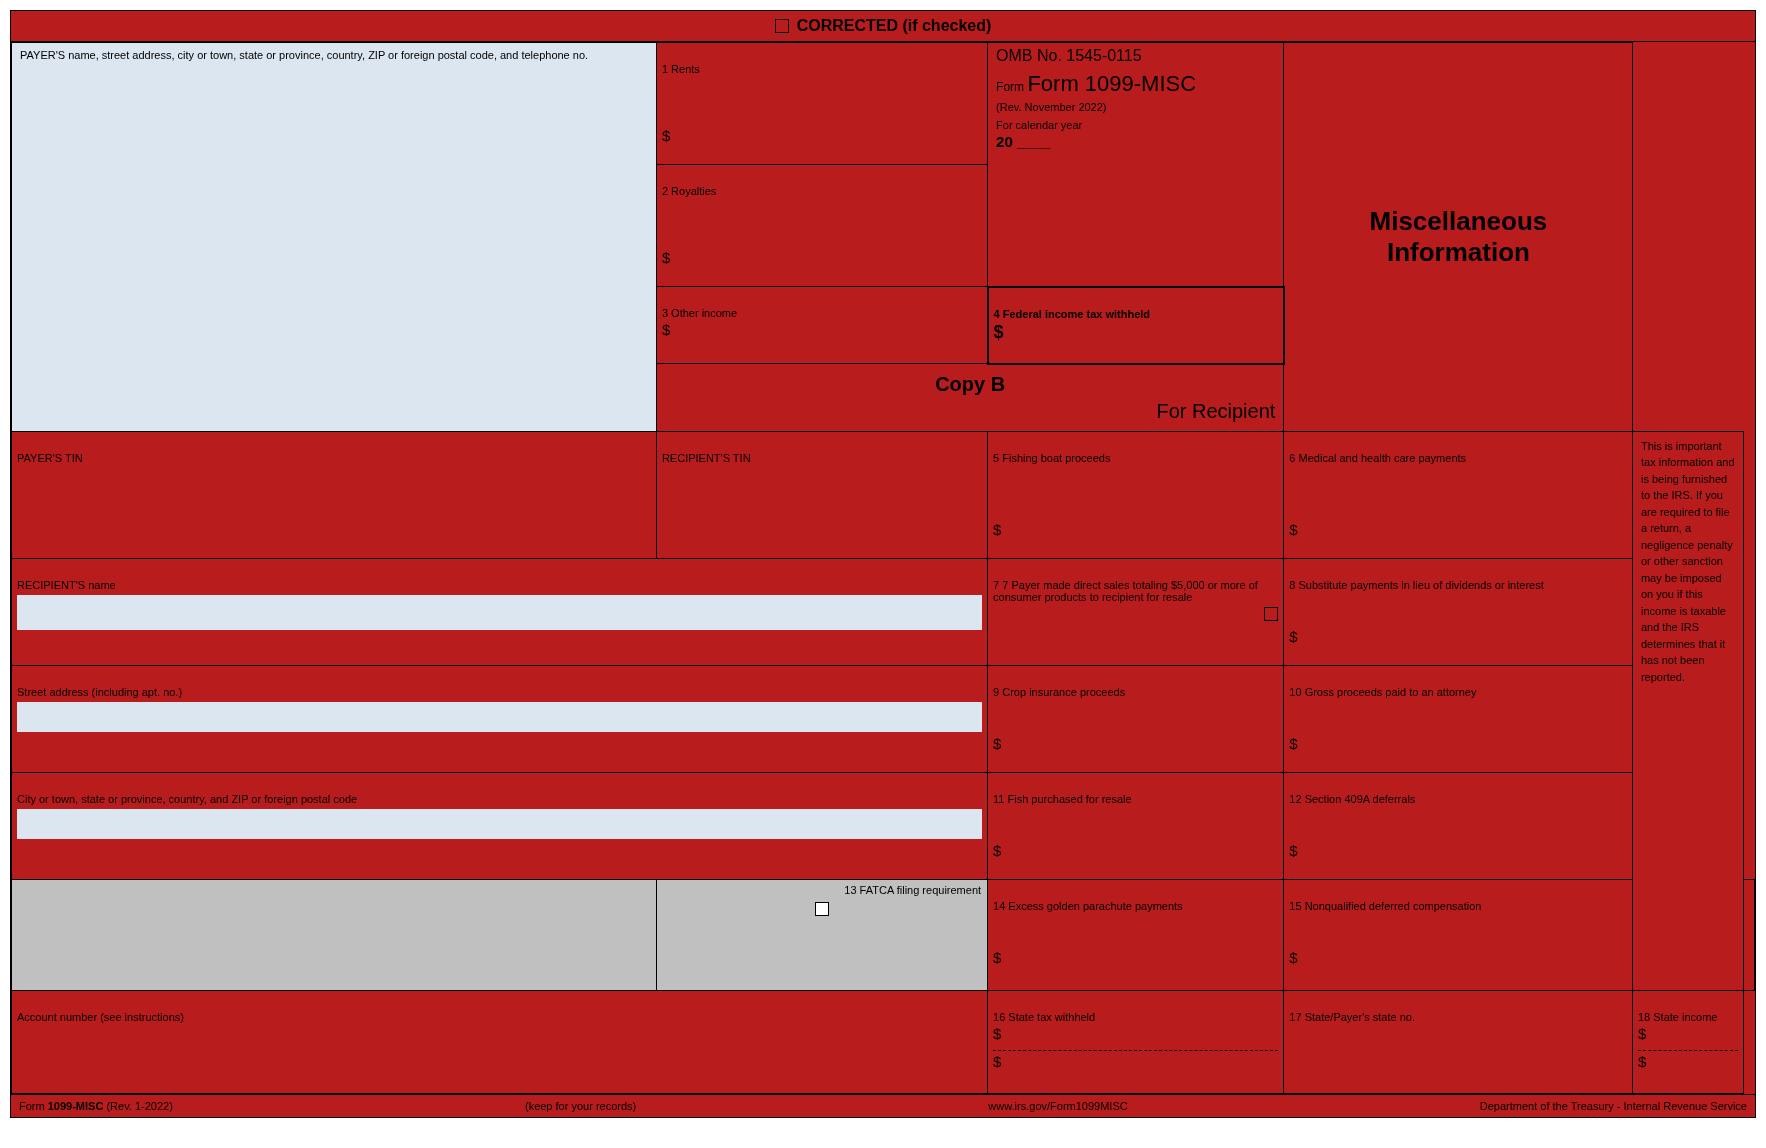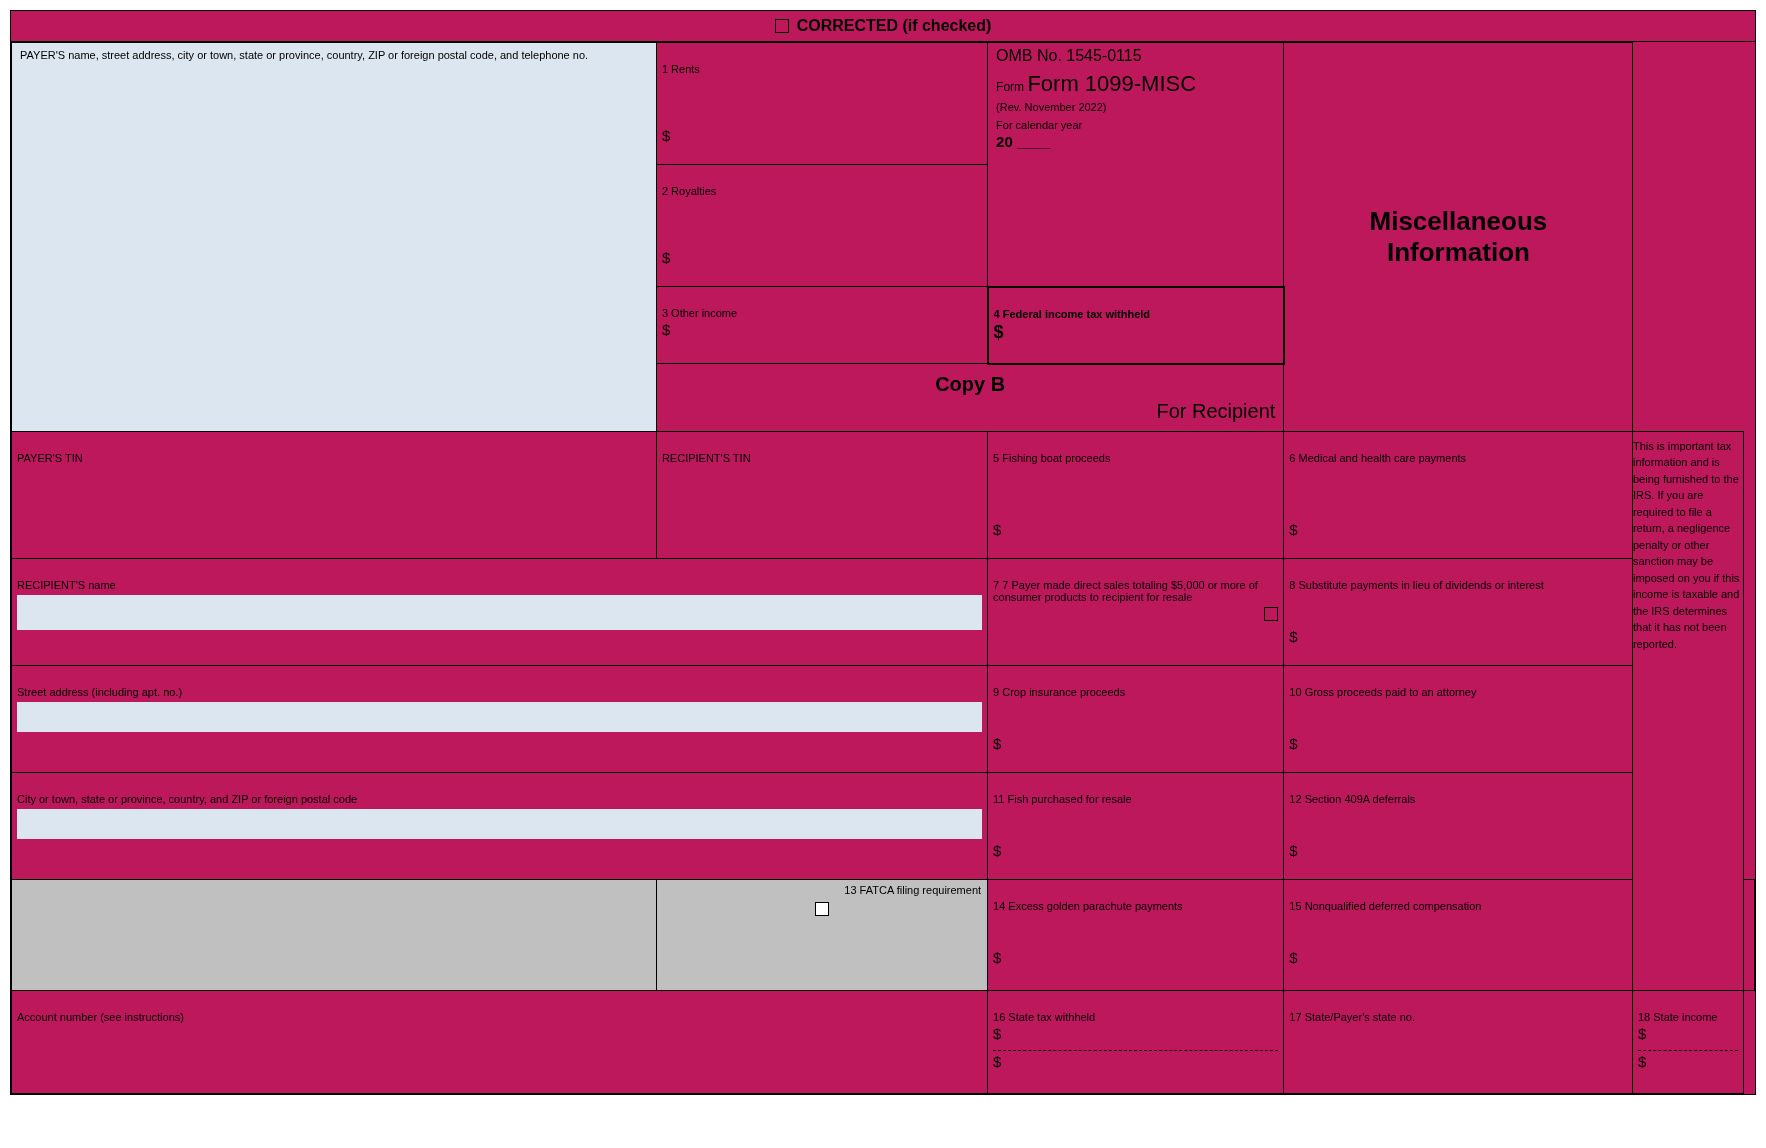--- a/index.html
+++ b/index.html
@@ -4,21 +4,21 @@
   <style>
     * { box-sizing: border-box; margin: 0; padding: 0; }
     body {
       font-family: Arial, sans-serif;
       font-size: 12px;
       background: #fff;
       padding: 10px;
     }
     .page-wrapper {
       width: 1746px;
-      background: #be185d;
+      background: #b91c1c;
       border: 1px solid #000;
     }
     .corrected-header {
       text-align: center;
       font-size: 16px;
       font-weight: bold;
       padding: 6px 0;
       border-bottom: 1px solid #000;
       display: flex;
       align-items: center;
@@ -151,21 +151,21 @@
         <td style="vertical-align:top;">
           <div class="box-label">5 Fishing boat proceeds</div>
           <div style="height:55px;"></div>
           <div class="dollar-row"><span>$</span></div>
         </td>
         <td style="vertical-align:top;">
           <div class="box-label">6 Medical and health care payments</div>
           <div style="height:55px;"></div>
           <div class="dollar-row"><span>$</span></div>
         </td>
-        <td rowspan="5" style="vertical-align:top; padding:6px 0; font-size:11px; line-height:1.5;">
+        <td rowspan="5" style="vertical-align:top; padding:6px 8px; font-size:11px; line-height:1.5;">
           <div>This is important tax information and is being furnished to the IRS. If you are required to file a return, a negligence penalty or other sanction may be imposed on you if this income is taxable and the IRS determines that it has not been reported.</div>
         </td>
       </tr>
 
       <tr>
         <td colspan="2" style="vertical-align:top;">
           <div class="box-label">RECIPIENT'S name</div>
           <div class="blue-bg" style="height:35px; margin-top:4px;"></div>
         </td>
         <td style="vertical-align:top;">
@@ -261,14 +261,20 @@
           <div class="box-label">18 State income</div>
           <div class="dollar-row"><span>$</span></div>
           <div style="border-top:1px dashed #000; margin-top:8px;"></div>
           <div class="dollar-row"><span>$</span></div>
         </td>
       </tr>
 
     </tbody>
   </table>
 
+  <div class="footer-row">
+    <span>Form <strong>1099-MISC</strong> (Rev. 1-2022)</span>
+    <span>(keep for your records)</span>
+    <span>www.irs.gov/Form1099MISC</span>
+    <span>Department of the Treasury - Internal Revenue Service</span>
+  </div>
 
 </div>
 
 </body></html>

